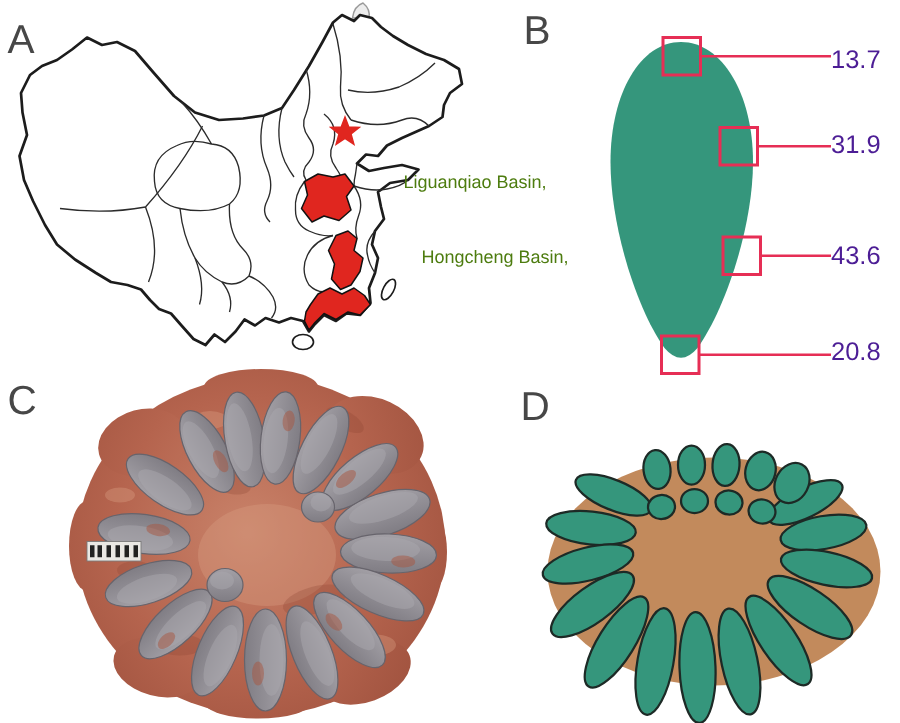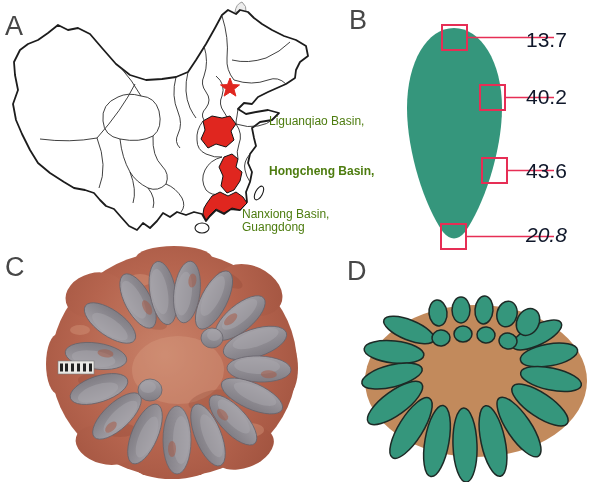--- a/index.html
+++ b/index.html
@@ -1,20 +1,20 @@
 <!DOCTYPE html>
 <html style="--teal: #35967c; --nest-brown: #c28a5c; --map-red: #e0261f; --accent-red: #e62e55; --slab-mid: #b5644e;"><head>
 <meta charset="utf-8">
 <style>
   html,body{margin:0;padding:0;background:#fff;}
   .stage{position:relative;width:600px;height:482px;background:#fff;overflow:hidden;
          font-family:"Liberation Sans",sans-serif;}
   .panel-letter{position:absolute;font-size:27px;color:#474747;line-height:1;}
   .basin-label{position:absolute;font-size:12px;line-height:12.5px;color:#4d7c0f;white-space:nowrap;}
-  .mval{position:absolute;left:526px;font-size:21px;line-height:26px;color:#0f172a;white-space:nowrap;}
+  .mval{position:absolute;left:554px;font-size:17px;line-height:26px;color:#4c1d95;white-space:nowrap;}
   svg{position:absolute;display:block;}
   .outline{fill:#ffffff;stroke:#1c1c1c;stroke-width:1.8;stroke-linejoin:round;}
   .iline{fill:none;stroke:#2b2b2b;stroke-width:0.9;stroke-linejoin:round;}
   .prov{fill:var(--map-red);stroke:#121212;stroke-width:1;stroke-linejoin:round;}
   .star{fill:var(--map-red);stroke:var(--map-red);stroke-width:1;}
   .isl{fill:#ffffff;stroke:#1c1c1c;stroke-width:1.1;}
   .sliver{fill:#ededed;stroke:#9a9a9a;stroke-width:1;}
   .eggB{fill:var(--teal);}
   .msq{fill:none;stroke:var(--accent-red);stroke-width:2;}
   .mline{stroke:var(--accent-red);stroke-width:1.6;}
@@ -72,43 +72,39 @@
     <polygon class="prov" points="224,157 232,154 238,159 236,167 242,172 240,181 234,190 227,193 221,186 223,176 219,167 222,161"></polygon>
     <polygon class="prov" points="207,203 212,196 220,192 228,196 236,192 243,197 247,203 240,210 232,208 224,213 216,209 210,215 206,220 203,214 204,208"></polygon>
     <ellipse class="isl" cx="202" cy="228" rx="7" ry="5"></ellipse>
     <ellipse class="isl" cx="259" cy="193" rx="3.5" ry="7.5" transform="rotate(28 259 193)"></ellipse>
     <polygon class="star" points="230,78 232.5,84.6 239.5,84.9 234,89.3 235.9,96.1 230,92.2 224.1,96.1 226,89.3 220.5,84.9 227.5,84.6"></polygon>
   </svg>
 
   <div class="basin-label" style="left:269px;top:115px;">
     <div>Liguanqiao Basin,</div>
   </div>
-  <div class="basin-label" style="left:269px;top:165px;font-weight:bold;">
+  <div class="basin-label" style="left:281px;top:165px;">
     <div>Hongcheng Basin,</div>
-  </div>
-  <div class="basin-label" style="left:242px;top:208px;">
-    <div>Nanxiong Basin,</div>
-    <div>Guangdong</div>
   </div>
 
   <svg style="left:390px;top:15px;" width="166" height="240" viewBox="390 15 166 240">
     <path class="eggB" d="M454,28 C427,28 407,62 407,108 C407,152 425,207 443,232 Q454,245 465,232 C483,207 502,152 502,108 C502,62 481,28 454,28 Z"></path>
     <line class="mline" x1="467" y1="37.5" x2="554" y2="37.5"></line>
     <line class="mline" x1="505" y1="97.5" x2="554" y2="97.5"></line>
     <line class="mline" x1="507" y1="170.5" x2="554" y2="170.5"></line>
     <line class="mline" x1="466" y1="236.5" x2="554" y2="236.5"></line>
     <rect class="msq" x="442" y="25" width="25" height="25"></rect>
     <rect class="msq" x="480" y="85" width="25" height="25"></rect>
     <rect class="msq" x="482" y="158" width="25" height="25"></rect>
     <rect class="msq" x="441" y="224" width="25" height="25"></rect>
   </svg>
   <span class="mval" style="top:27px;">13.7</span>
-  <span class="mval" style="top:84px;">40.2</span>
+  <span class="mval" style="top:84px;">31.9</span>
   <span class="mval" style="top:158px;">43.6</span>
-  <span class="mval" style="top:222px;font-style:italic;">20.8</span>
+  <span class="mval" style="top:222px;">20.8</span>
 
   <svg style="left:40px;top:245px;" width="270" height="237" viewBox="40 245 270 237">
     <defs>
       <radialGradient id="slabGrad" gradientUnits="userSpaceOnUse" cx="165" cy="355" r="150">
         <stop offset="0%" stop-color="#c9836a"></stop>
         <stop offset="60%" stop-color="#b5644e"></stop>
         <stop offset="100%" stop-color="#a25440"></stop>
       </radialGradient>
       <linearGradient id="eggGrad" x1="0" y1="0" x2="0" y2="1">
         <stop offset="0%" stop-color="#a3a0a6"></stop>

